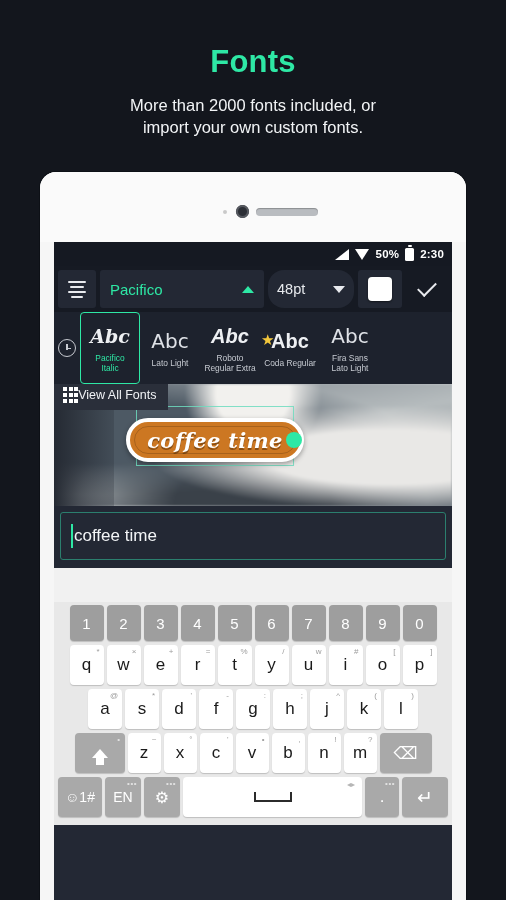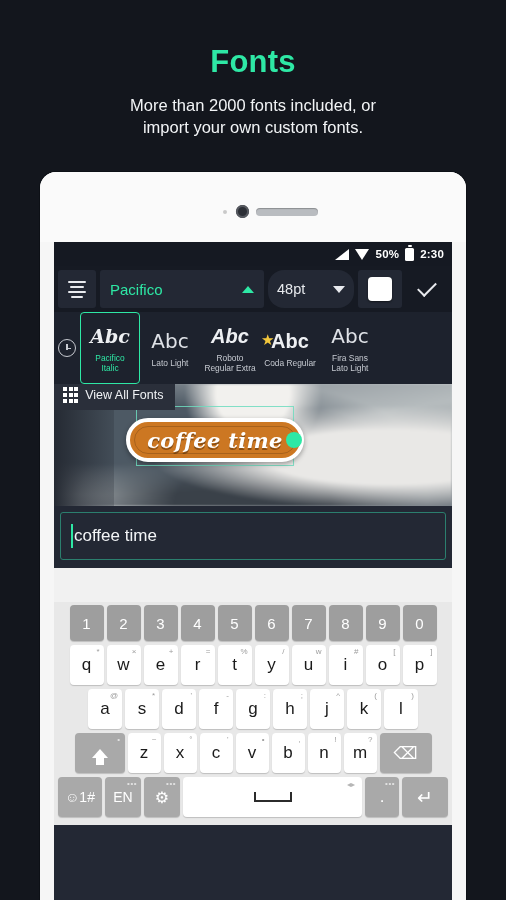--- a/index.html
+++ b/index.html
@@ -105,21 +105,21 @@
   .fc-sample.bold { font-weight: bold; font-size: 20px; }
   .fc-label { font-size: 8.4px; color: #c6cad1; text-align: center; line-height: 10px;
               margin-top: 4px; }
   .fontcard.selected .fc-label { color: #2ee8a5; }
   .star { position: absolute; left: 1px; top: 20px; font-size: 15px; color: #f3c73c;
           line-height: 1; z-index: 3; }
   .fc-group { position: relative; display: flex; }
 
   
   .viewall { position: absolute; left: 0; top: 0; height: 26px; background: #2a2f3a;
-             display: flex; align-items: center; gap: 7px; padding: 0 12px 4px 9px;
+             display: flex; align-items: center; padding: 0 12px 4px 9px;
              z-index: 4; }
   .grid-icon { display: grid; grid-template-columns: repeat(3, 4px);
                grid-template-rows: repeat(3, 4px); gap: 1.6px; }
   .grid-icon i { background: #fff; display: block; }
   .viewall-label { font-size: 12.5px; color: #f0f2f5; }
 
   
   .canvas { height: 122px; position: relative; overflow: hidden;
             background: linear-gradient(160deg,#6d747c 0%, #9aa1a6 28%, #c8ccce 55%, #7d858c 100%); }
   .photo-blur { position: absolute; inset: 0;

